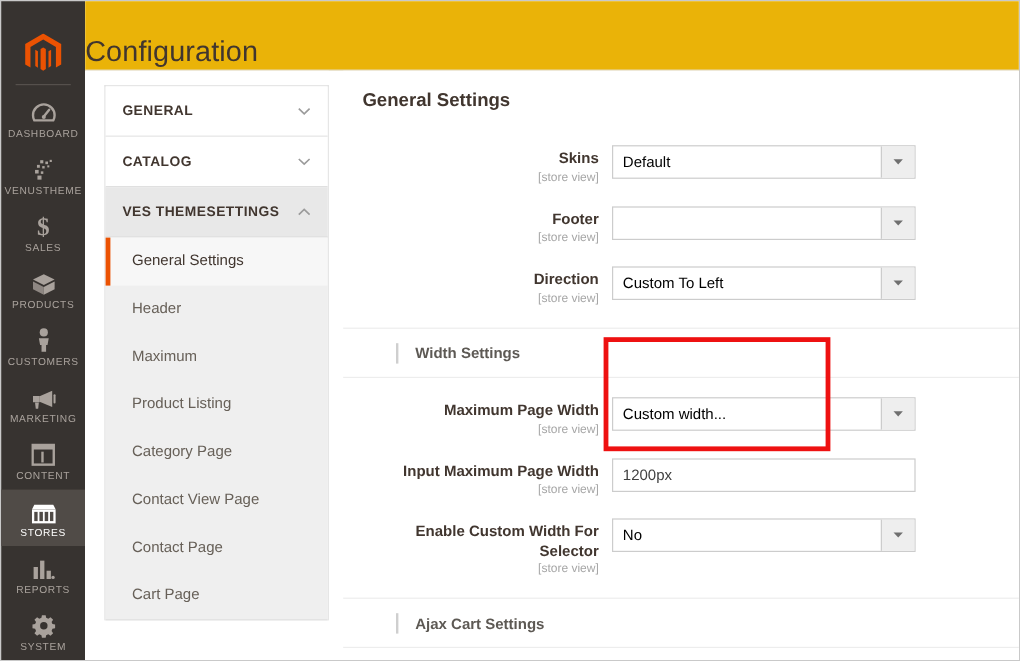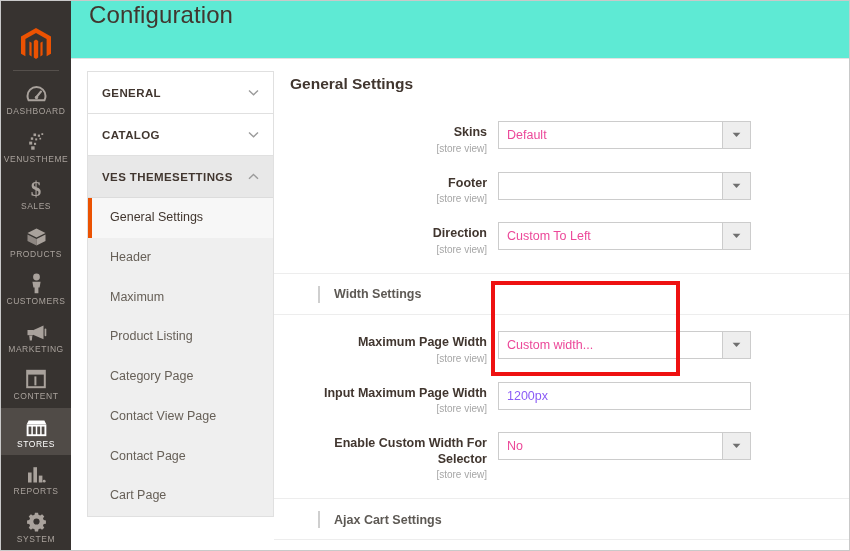--- a/index.html
+++ b/index.html
@@ -81,38 +81,38 @@
     flex: 1 1 auto;
     display: flex;
     flex-direction: column;
     min-width: 0;
     background: #ffffff;
   }
 
   .page-header {
     height: 58px;
     flex: 0 0 58px;
-    background: #5eead4;
+    background: #eab308;
     border-bottom: 1px solid #e3e3e3;
     display: flex;
-    align-items: flex-start;
-    padding-left: 18px;
+    align-items: flex-end;
   }
   .page-title {
     font-size: 24px;
     font-weight: 400;
     color: #41362f;
     letter-spacing: 0.1px;
   }
 
   .body-row {
     flex: 1 1 auto;
     display: flex;
     min-height: 0;
     background: #ffffff;
+    gap: 12px;
   }
 
   
   .confignav {
     width: 203px;
     flex: 0 0 203px;
     padding: 12px 0 0 16px;
     background: #ffffff;
   }
   .cn-inner {
@@ -227,21 +227,21 @@
     border: 1px solid #cccccc;
     background: #ffffff;
   }
   .select-value {
     position: absolute;
     left: 0; right: 34px; top: 0; bottom: 0;
     display: flex;
     align-items: center;
     padding-left: 8px;
     font-size: 12.5px;
-    color: #ec4899;
+    color: #000000;
     white-space: nowrap;
     overflow: hidden;
   }
   .select-btn {
     position: absolute;
     right: 0; top: 0; bottom: 0;
     width: 28px;
     background: #eeeeee;
     border-left: 1px solid #cccccc;
     display: flex;
@@ -251,21 +251,21 @@
   }
   .caret { width: 9px; height: 6px; display: block; }
 
   .text-input {
     width: 253px;
     height: 28px;
     border: 1px solid #cccccc;
     background: #ffffff;
     font-family: "Liberation Sans", sans-serif;
     font-size: 12.5px;
-    color: #8b5cf6;
+    color: #404040;
     padding: 0 8px;
     outline: none;
   }
 
   
   .subhead-wrap {
     border-top: 1px solid #ededed;
     margin-top: 2px;
     padding-top: 12px;
     margin-bottom: 16px;

